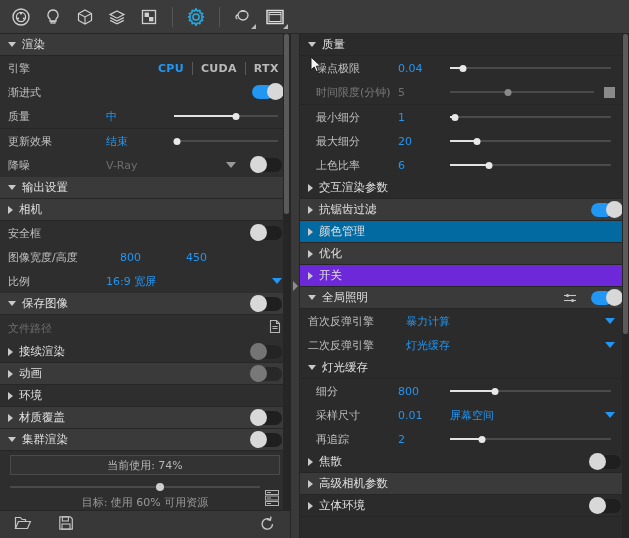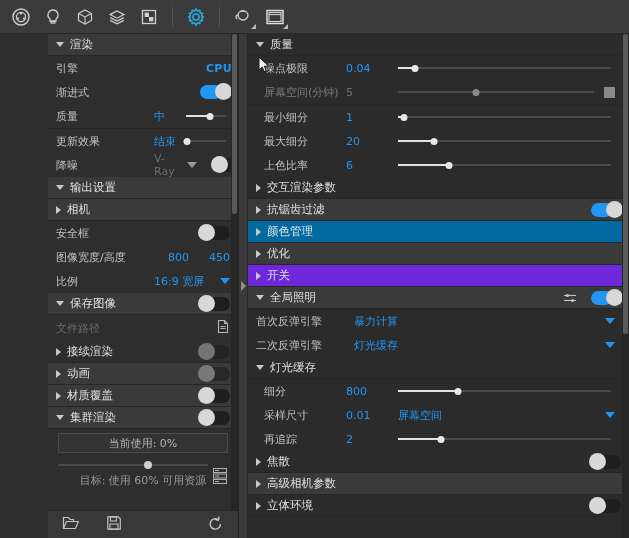--- a/index.html
+++ b/index.html
@@ -26,21 +26,21 @@
   .tb-btn svg { display:block; }
   .tb-sep { width: 1px; height: 20px; background: #555; margin: 0 6px; }
   .corner-tri {
     position: absolute; right: 2px; bottom: 2px;
     width: 0; height: 0; border-left: 5px solid transparent; border-bottom: 5px solid #b9b9b9;
   }
 
   
   .body { flex: 1; display: flex; overflow: hidden; }
   .panel { overflow: hidden; position: relative; }
-  .left-panel { width: 238px; background: #2e2e2e; display:flex; flex-direction:column;padding-left:48px; }
+  .left-panel { width: 290px; background: #2e2e2e; display:flex; flex-direction:column; }
   .left-scroll { flex:1; overflow:hidden; position:relative; }
   .splitter {
     width: 10px; background: #3a3a3a; position: relative;
     display:flex; align-items:center; justify-content:center;
     border-left:1px solid #262626; border-right:1px solid #262626;
   }
   .splitter .arrow {
     width:0;height:0;border-top:5px solid transparent;border-bottom:5px solid transparent;
     border-right:5px solid #8d8d8d;
   }
@@ -325,41 +325,45 @@
 
         <div class="section-head">
           <span class="tri-right"></span>
           <span>动画</span>
           <span style="flex:1"></span>
           <span class="toggle off disabled">
               <span class="knob" style="background:#9a9a9a"></span>
             </span>
         </div>
 
+        <div class="section-head plain" style="background:#2e2e2e">
+          <span class="tri-right"></span>
+          <span>环境</span>
+        </div>
 
         <div class="section-head">
           <span class="tri-right"></span>
           <span>材质覆盖</span>
           <span style="flex:1"></span>
           <span class="toggle off">
               <span class="knob"></span>
             </span>
         </div>
 
         <div class="section-head">
           <span class="tri-down"></span>
           <span>集群渲染</span>
           <span style="flex:1"></span>
           <span class="toggle off">
               <span class="knob"></span>
             </span>
         </div>
 
         <div class="block" style="position:relative;padding-bottom:6px;">
-          <div class="usage-box">当前使用: 0%</div>
+          <div class="usage-box">当前使用: 74%</div>
           <div class="usage-slider">
             <span class="track" style="position:absolute;left:0;right:0;height:2px;background:#4a4a4a;"></span>
             <span class="thumb" style="position:absolute;left:60%;width:8px;height:8px;border-radius:50%;background:#cfcfcf;transform:translateX(-50%);"></span>
           </div>
           <div class="target-text">目标: 使用 60% 可用资源</div>
           <span class="rack-icon">
             <svg width="16" height="18" viewBox="0 0 16 18">
                 <g fill="none" stroke="#b0b0b0" stroke-width="1">
                   <rect x="1.5" y="1.5" width="13" height="4"></rect>
                   <rect x="1.5" y="7" width="13" height="4"></rect>
@@ -419,21 +423,21 @@
         <div class="row">
           <span class="label indent">噪点极限</span>
           <span class="val w-num">0.04</span>
           <span class="slider" style="margin-right:10px">
             <span class="track"></span>
               <span class="fill" style="width:8%"></span>
               <span class="thumb" style="left:8%"></span>
           </span>
         </div>
         <div class="row">
-          <span class="label indent dim">屏幕空间(分钟)</span>
+          <span class="label indent dim">时间限度(分钟)</span>
           <span class="val dim w-num">5</span>
           <span class="slider dimmed" style="margin-right:4px">
             <span class="track"></span>
               <span class="thumb" style="left:40%"></span>
           </span>
           <span style="width:11px;height:11px;background:#8a8a8a;display:inline-block;margin-right:6px"></span>
         </div>
         <div class="divider"></div>
         <div class="row">
           <span class="label indent">最小细分</span>

